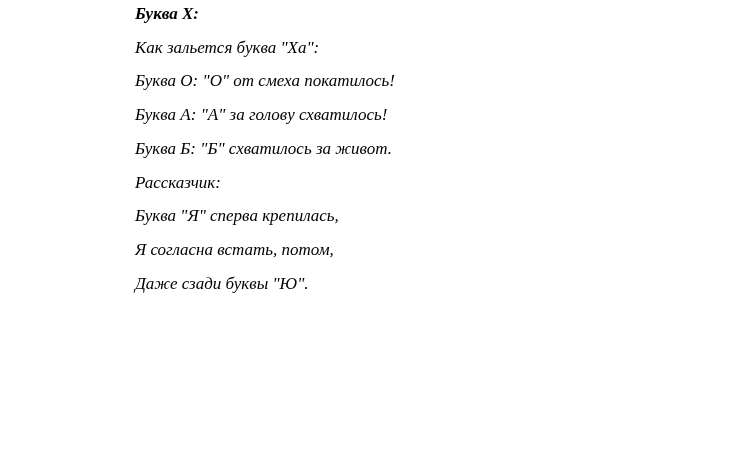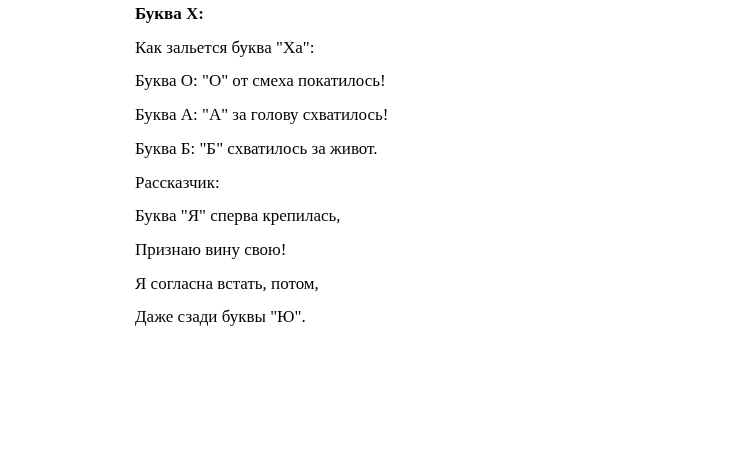--- a/index.html
+++ b/index.html
@@ -6,20 +6,21 @@
     margin: 0;
     padding: 0;
     background: #ffffff;
   }
   .page {
     position: relative;
     width: 740px;
     height: 476px;
     background: #ffffff;
     overflow: hidden;
+    font-style: italic;
   }
   .text-column {
     position: absolute;
     left: 135px;
     top: -3px;
     right: 20px;
     font-family: "Liberation Serif", "DejaVu Serif", serif;
     font-size: 17px;
     color: #000000;
   }
@@ -38,17 +39,16 @@
 
 <div class="page">
   <div class="text-column">
     <p class="bold">Буква Х:</p>
     <p>Как зальется буква "Ха":</p>
     <p>Буква О: "О" от смеха покатилось!</p>
     <p>Буква А: "А" за голову схватилось!</p>
     <p>Буква Б: "Б" схватилось за живот.</p>
     <p>Рассказчик:</p>
     <p>Буква "Я" сперва крепилась,</p>
-    <p>Признаю вину свою!</p>
     <p>Я согласна встать, потом,</p>
     <p>Даже сзади буквы "Ю".</p>
   </div>
 </div>
 
 </body></html>

